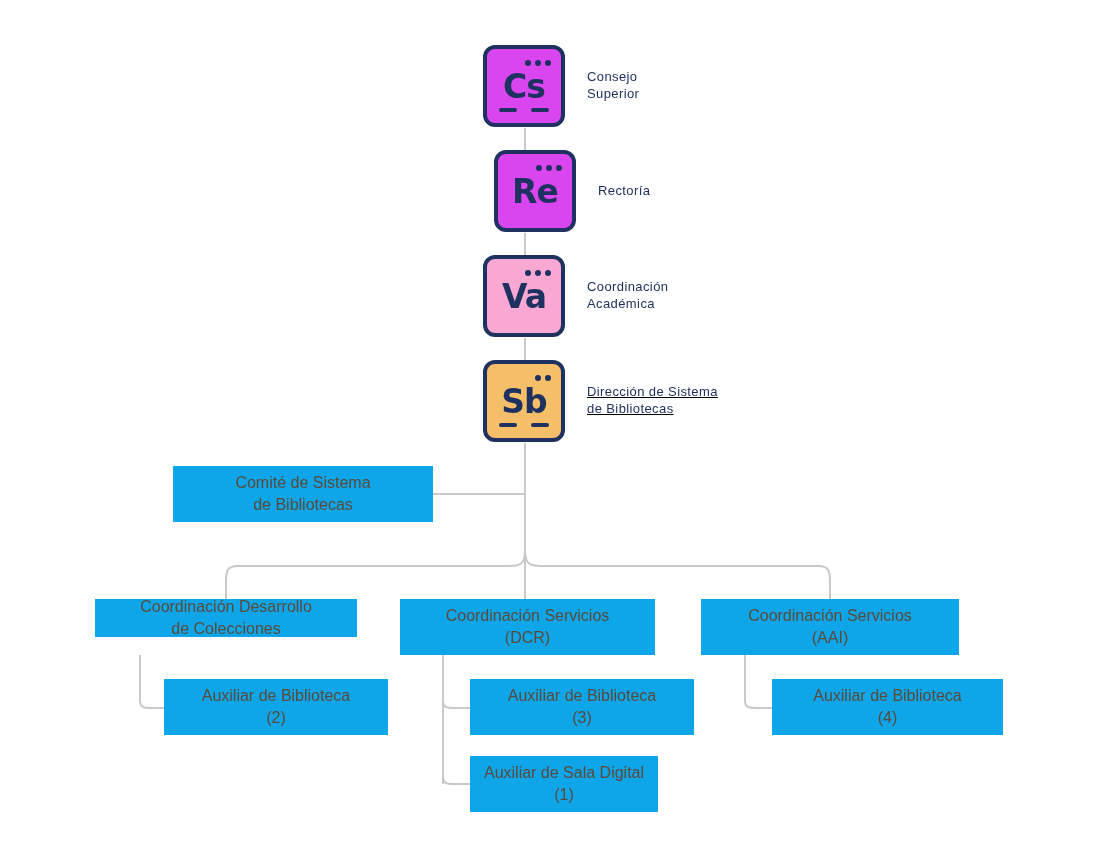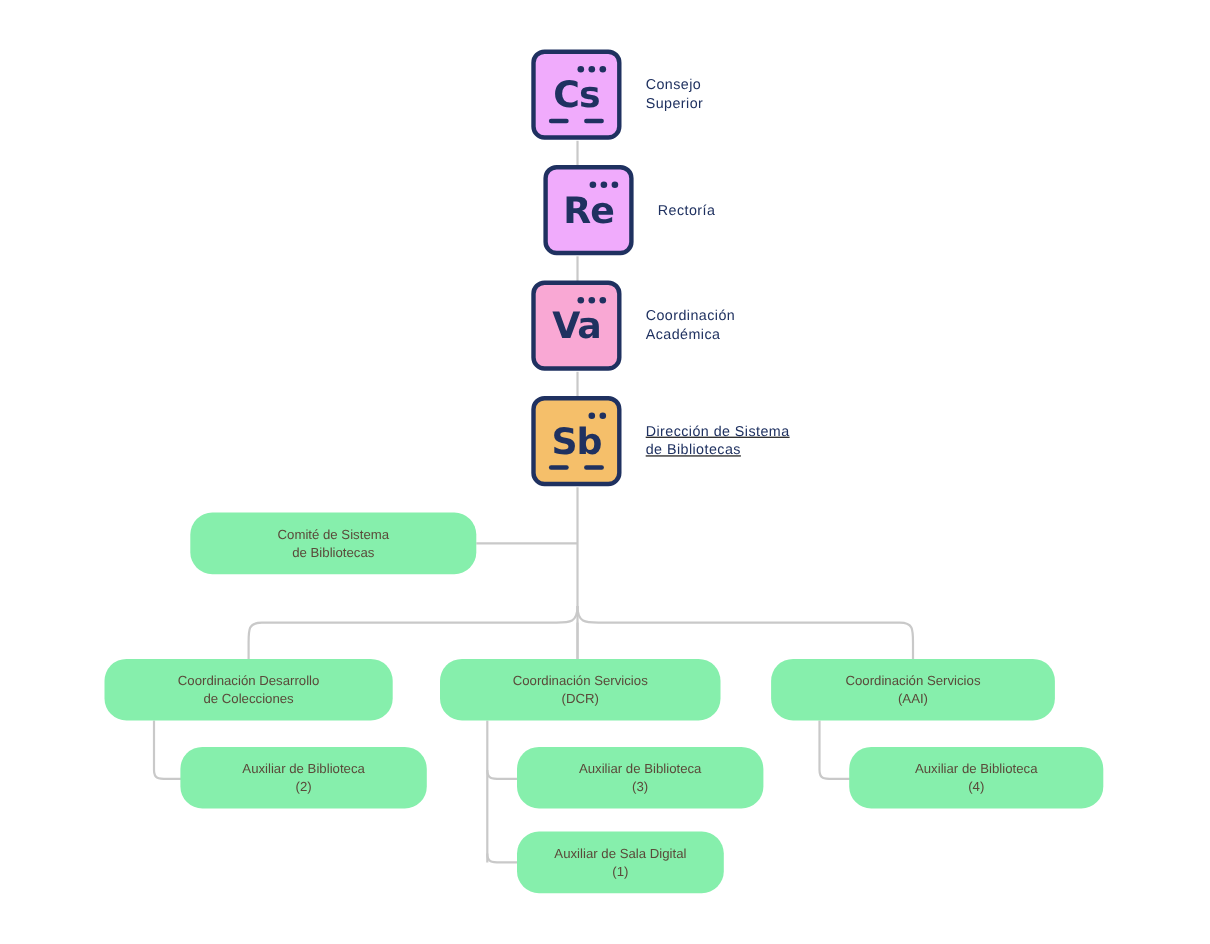--- a/index.html
+++ b/index.html
@@ -35,21 +35,21 @@
   }
   .badge {
     width: 82px;
     height: 82px;
     border: 4px solid #1f3160;
     border-radius: 12px;
     box-sizing: border-box;
     position: relative;
     flex: 0 0 auto;
   }
-  .badge.slate  { background: #f0abfc; }
+  .badge.slate  { background: #d946ef; }
   .badge.yellow { background: #f9a8d4; }
   .badge.orange { background: #f5bf6a; }
 
   .badge-symbol {
     position: absolute;
     left: 0;
     right: 0;
     top: 50%;
     transform: translateY(-50%);
     text-align: center;
@@ -94,32 +94,31 @@
     color: #1f3160;
     font-size: 13px;
     line-height: 1.28;
     white-space: pre-line;
     letter-spacing: 0.4px;
   }
   
   .box {
     position: absolute;
     z-index: 3;
-    background: #86efac;
+    background: #0ea5e9;
     color: #5a4a3a;
     display: flex;
     align-items: center;
     justify-content: center;
     text-align: center;
-    font-size: 12px;
+    font-size: 16px;
     line-height: 1.35;
     white-space: pre-line;
     box-sizing: border-box;
     padding: 4px 8px;
-    border-radius: 20px;
   }
 </style>
 </head>
 <body>
 
 <div id="chart-root">
 
   <svg id="connectors" viewBox="0 0 1100 858" xmlns="http://www.w3.org/2000/svg">
     <g fill="none" stroke="#c9c9c9" stroke-width="2">
 
@@ -201,21 +200,21 @@
           <i></i>
       </div>
     </div>
     <div class="badge-label">Dirección de Sistema
 de Bibliotecas</div>
   </div>
 
   <div class="box" style="left:173px; top:466px; width:260px; height:56px;">Comité de Sistema
 de Bibliotecas</div>
 
-  <div class="box" style="left:95px; top:599px; width:262px; height:56px;">Coordinación Desarrollo
+  <div class="box" style="left:95px; top:599px; width:262px; height:38px;">Coordinación Desarrollo
 de Colecciones</div>
 
   <div class="box" style="left:400px; top:599px; width:255px; height:56px;">Coordinación Servicios
 (DCR)</div>
 
   <div class="box" style="left:701px; top:599px; width:258px; height:56px;">Coordinación Servicios
 (AAI)</div>
 
   <div class="box" style="left:164px; top:679px; width:224px; height:56px;">Auxiliar de Biblioteca
 (2)</div>

